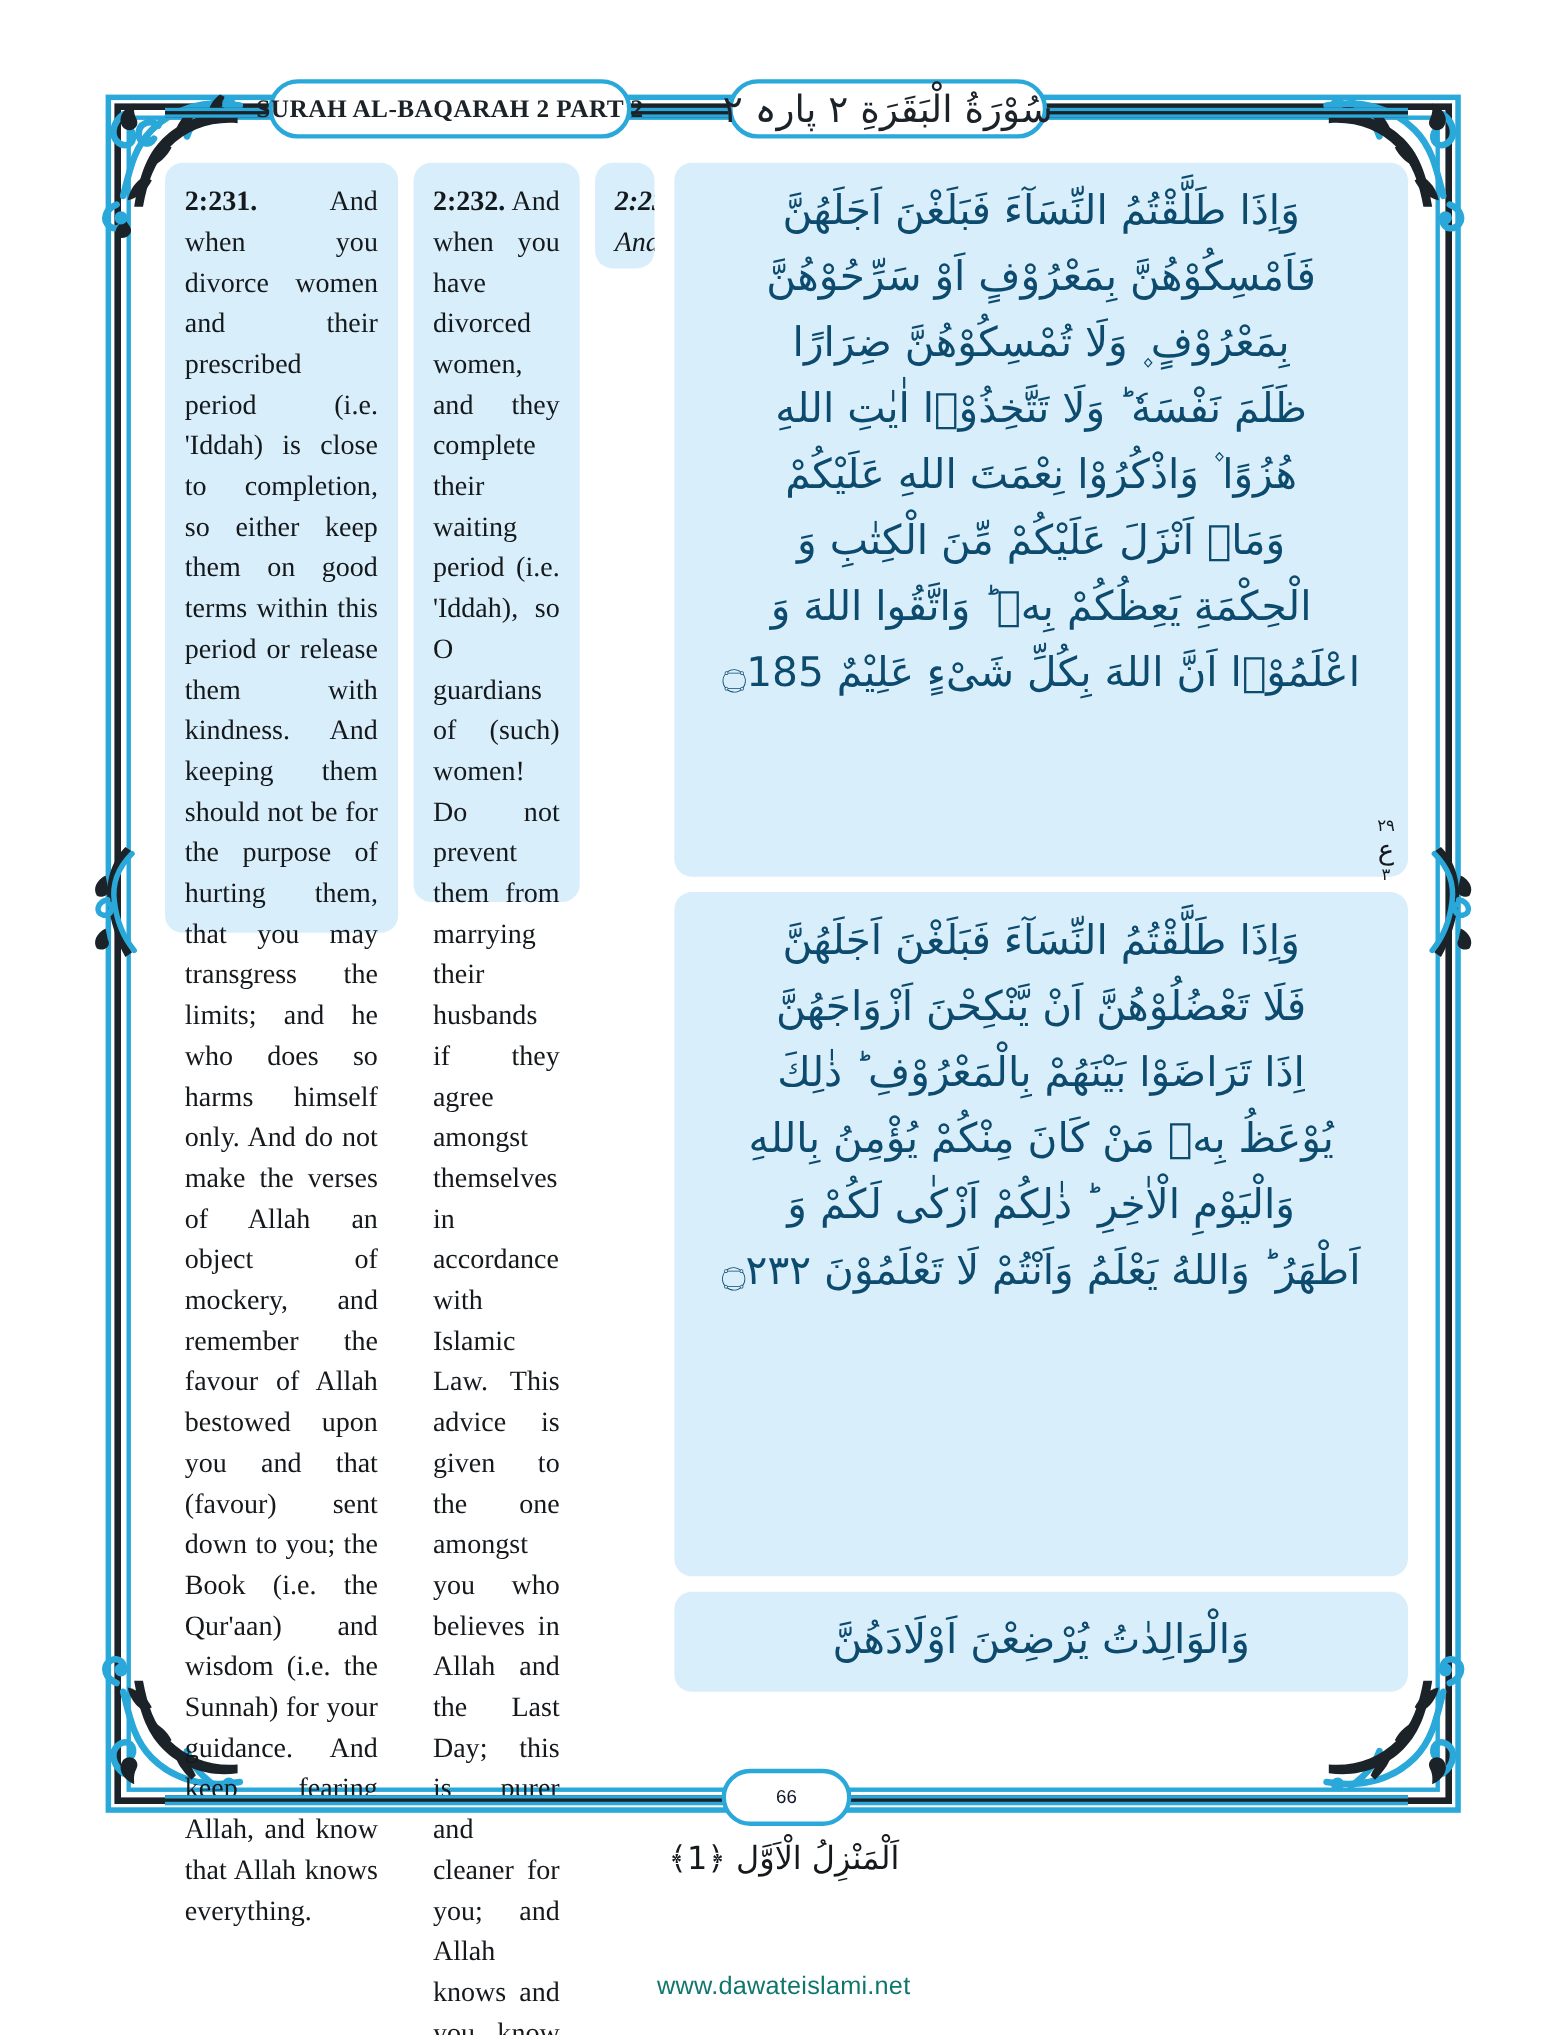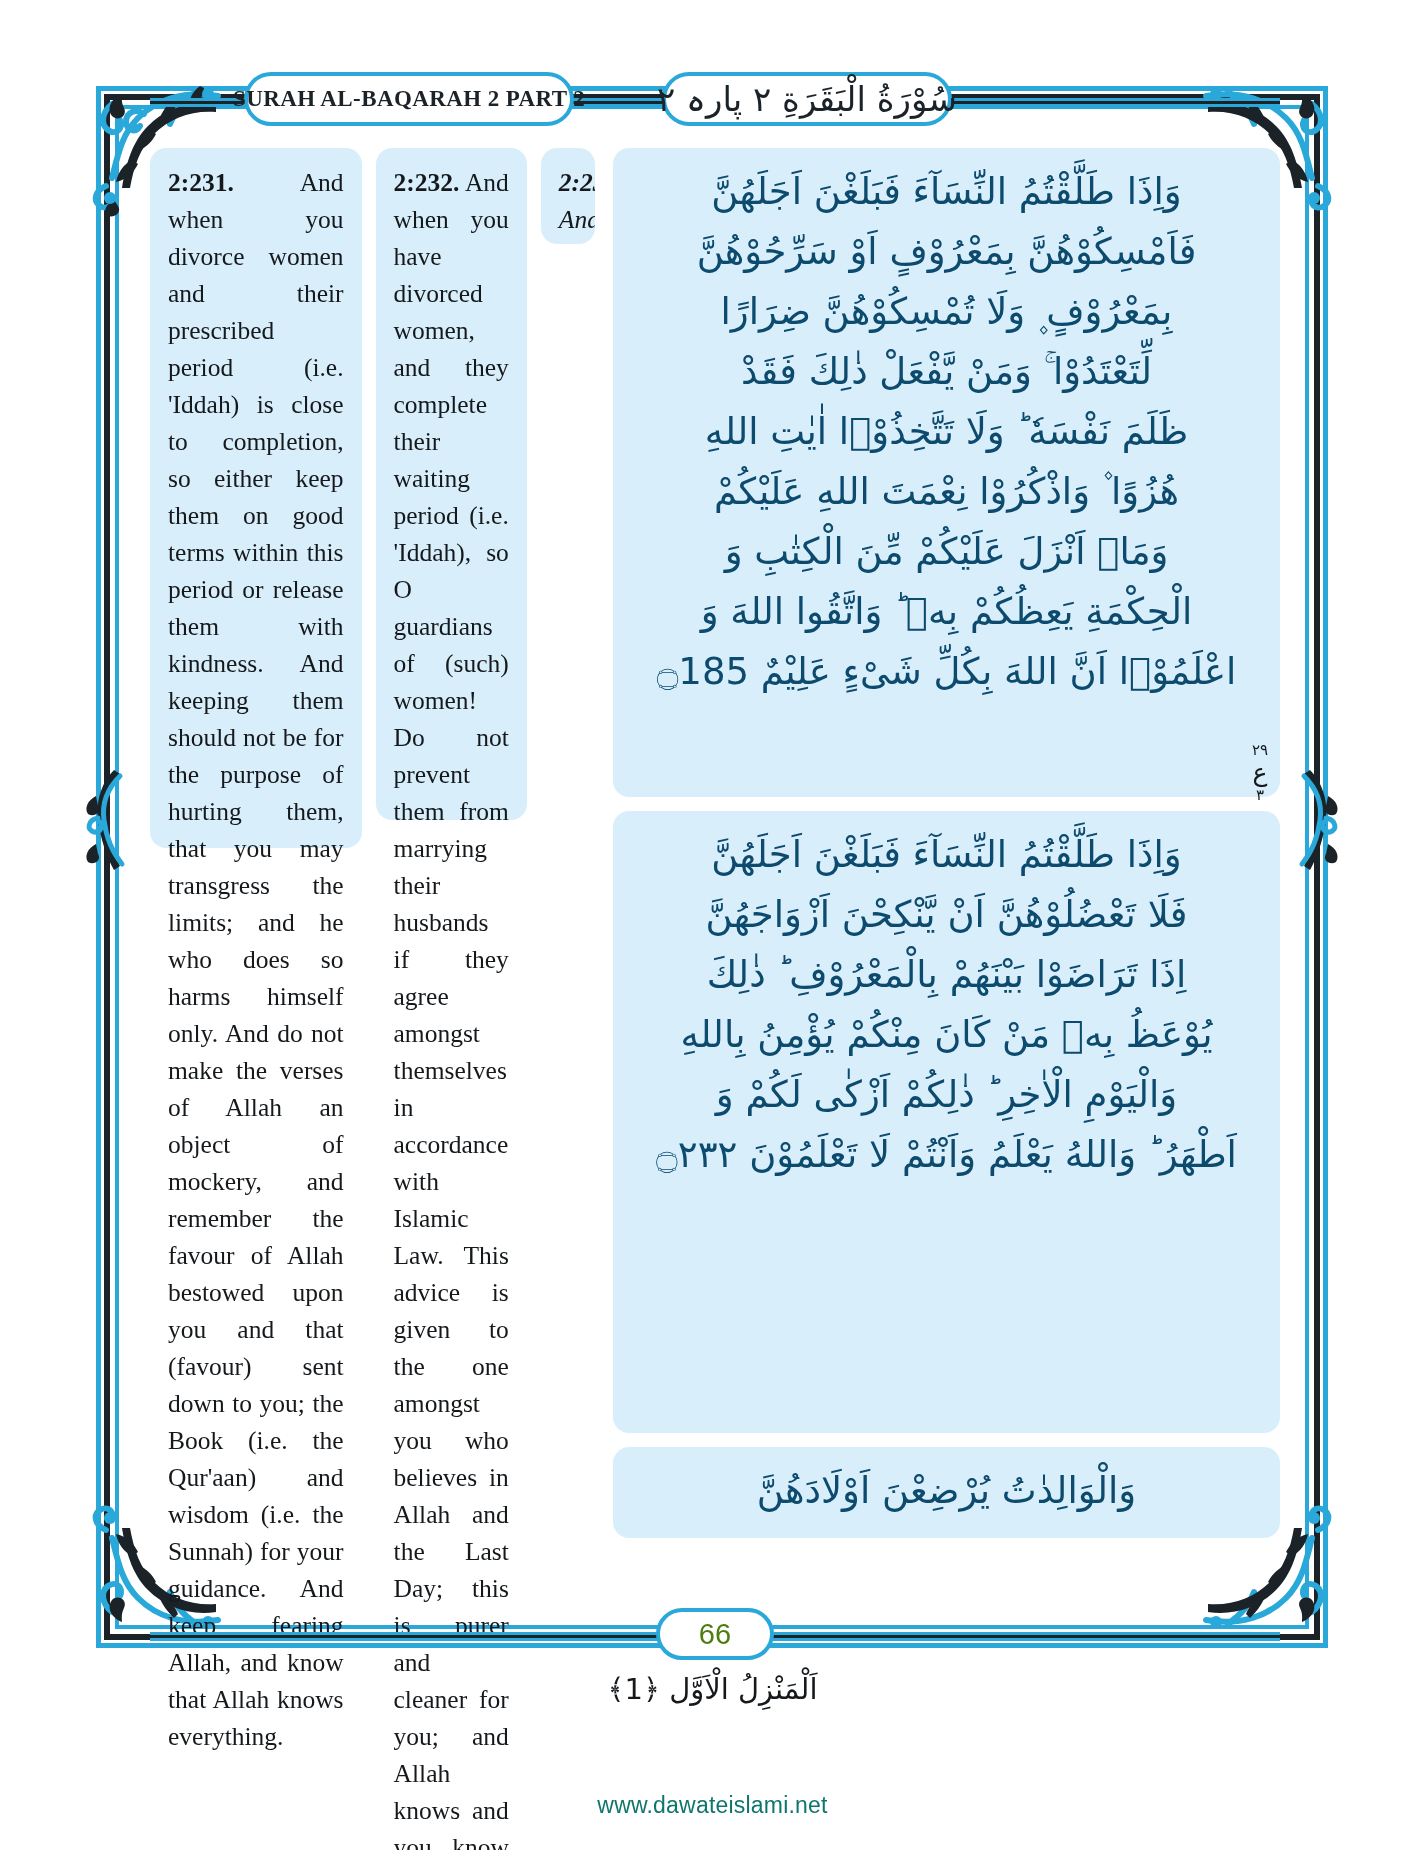--- a/index.html
+++ b/index.html
@@ -238,22 +238,22 @@
     height: 52px;
     border: 4px solid #2aa8da;
     border-radius: 26px;
     background: #fff;
     display: flex;
     align-items: center;
     justify-content: center;
     box-sizing: border-box;
   }
   .page-pill .txt {
-    font-size: 29px;
-    color: #4d7c0f;
+    font-size: 17px;
+    color: #0f172a;
     font-family: "Liberation Sans", sans-serif;
   }
 
   .manzil {
     position: absolute;
     left: 0;
     right: 0;
     top: 1672px;
     text-align: center;
     font-size: 29px;
@@ -423,21 +423,20 @@
         <span class="vnum">2:233.</span>
         <span>And mothers should suckle their babies for two complete</span>
       </div>
     </div>
 
     <div class="col-ar">
       <div class="panel panel-ar blk1-ar">
         <span class="ar-line">وَاِذَا طَلَّقْتُمُ النِّسَآءَ فَبَلَغْنَ اَجَلَهُنَّ</span>
         <span class="ar-line">فَاَمْسِكُوْهُنَّ بِمَعْرُوْفٍ اَوْ سَرِّحُوْهُنَّ</span>
         <span class="ar-line">بِمَعْرُوْفٍ ۪ وَلَا تُمْسِكُوْهُنَّ ضِرَارًا</span>
-        <span class="ar-line">لِّتَعْتَدُوْا ۚ وَمَنْ يَّفْعَلْ ذٰلِكَ فَقَدْ</span>
         <span class="ar-line">ظَلَمَ نَفْسَهٗ ؕ وَلَا تَتَّخِذُوْۤا اٰيٰتِ اللهِ</span>
         <span class="ar-line">هُزُوًا ۫ وَاذْكُرُوْا نِعْمَتَ اللهِ عَلَيْكُمْ</span>
         <span class="ar-line">وَمَاۤ اَنْزَلَ عَلَيْكُمْ مِّنَ الْكِتٰبِ وَ</span>
         <span class="ar-line">الْحِكْمَةِ يَعِظُكُمْ بِهٖ ؕ وَاتَّقُوا اللهَ وَ</span>
         <span class="ar-line">اعْلَمُوْۤا اَنَّ اللهَ بِكُلِّ شَىْءٍ عَلِيْمٌ ۝185</span>
       </div>
       <div class="panel panel-ar blk2-ar">
         <span class="ar-line">وَاِذَا طَلَّقْتُمُ النِّسَآءَ فَبَلَغْنَ اَجَلَهُنَّ</span>
         <span class="ar-line">فَلَا تَعْضُلُوْهُنَّ اَنْ يَّنْكِحْنَ اَزْوَاجَهُنَّ</span>
         <span class="ar-line">اِذَا تَرَاضَوْا بَيْنَهُمْ بِالْمَعْرُوْفِ ؕ ذٰلِكَ</span>

